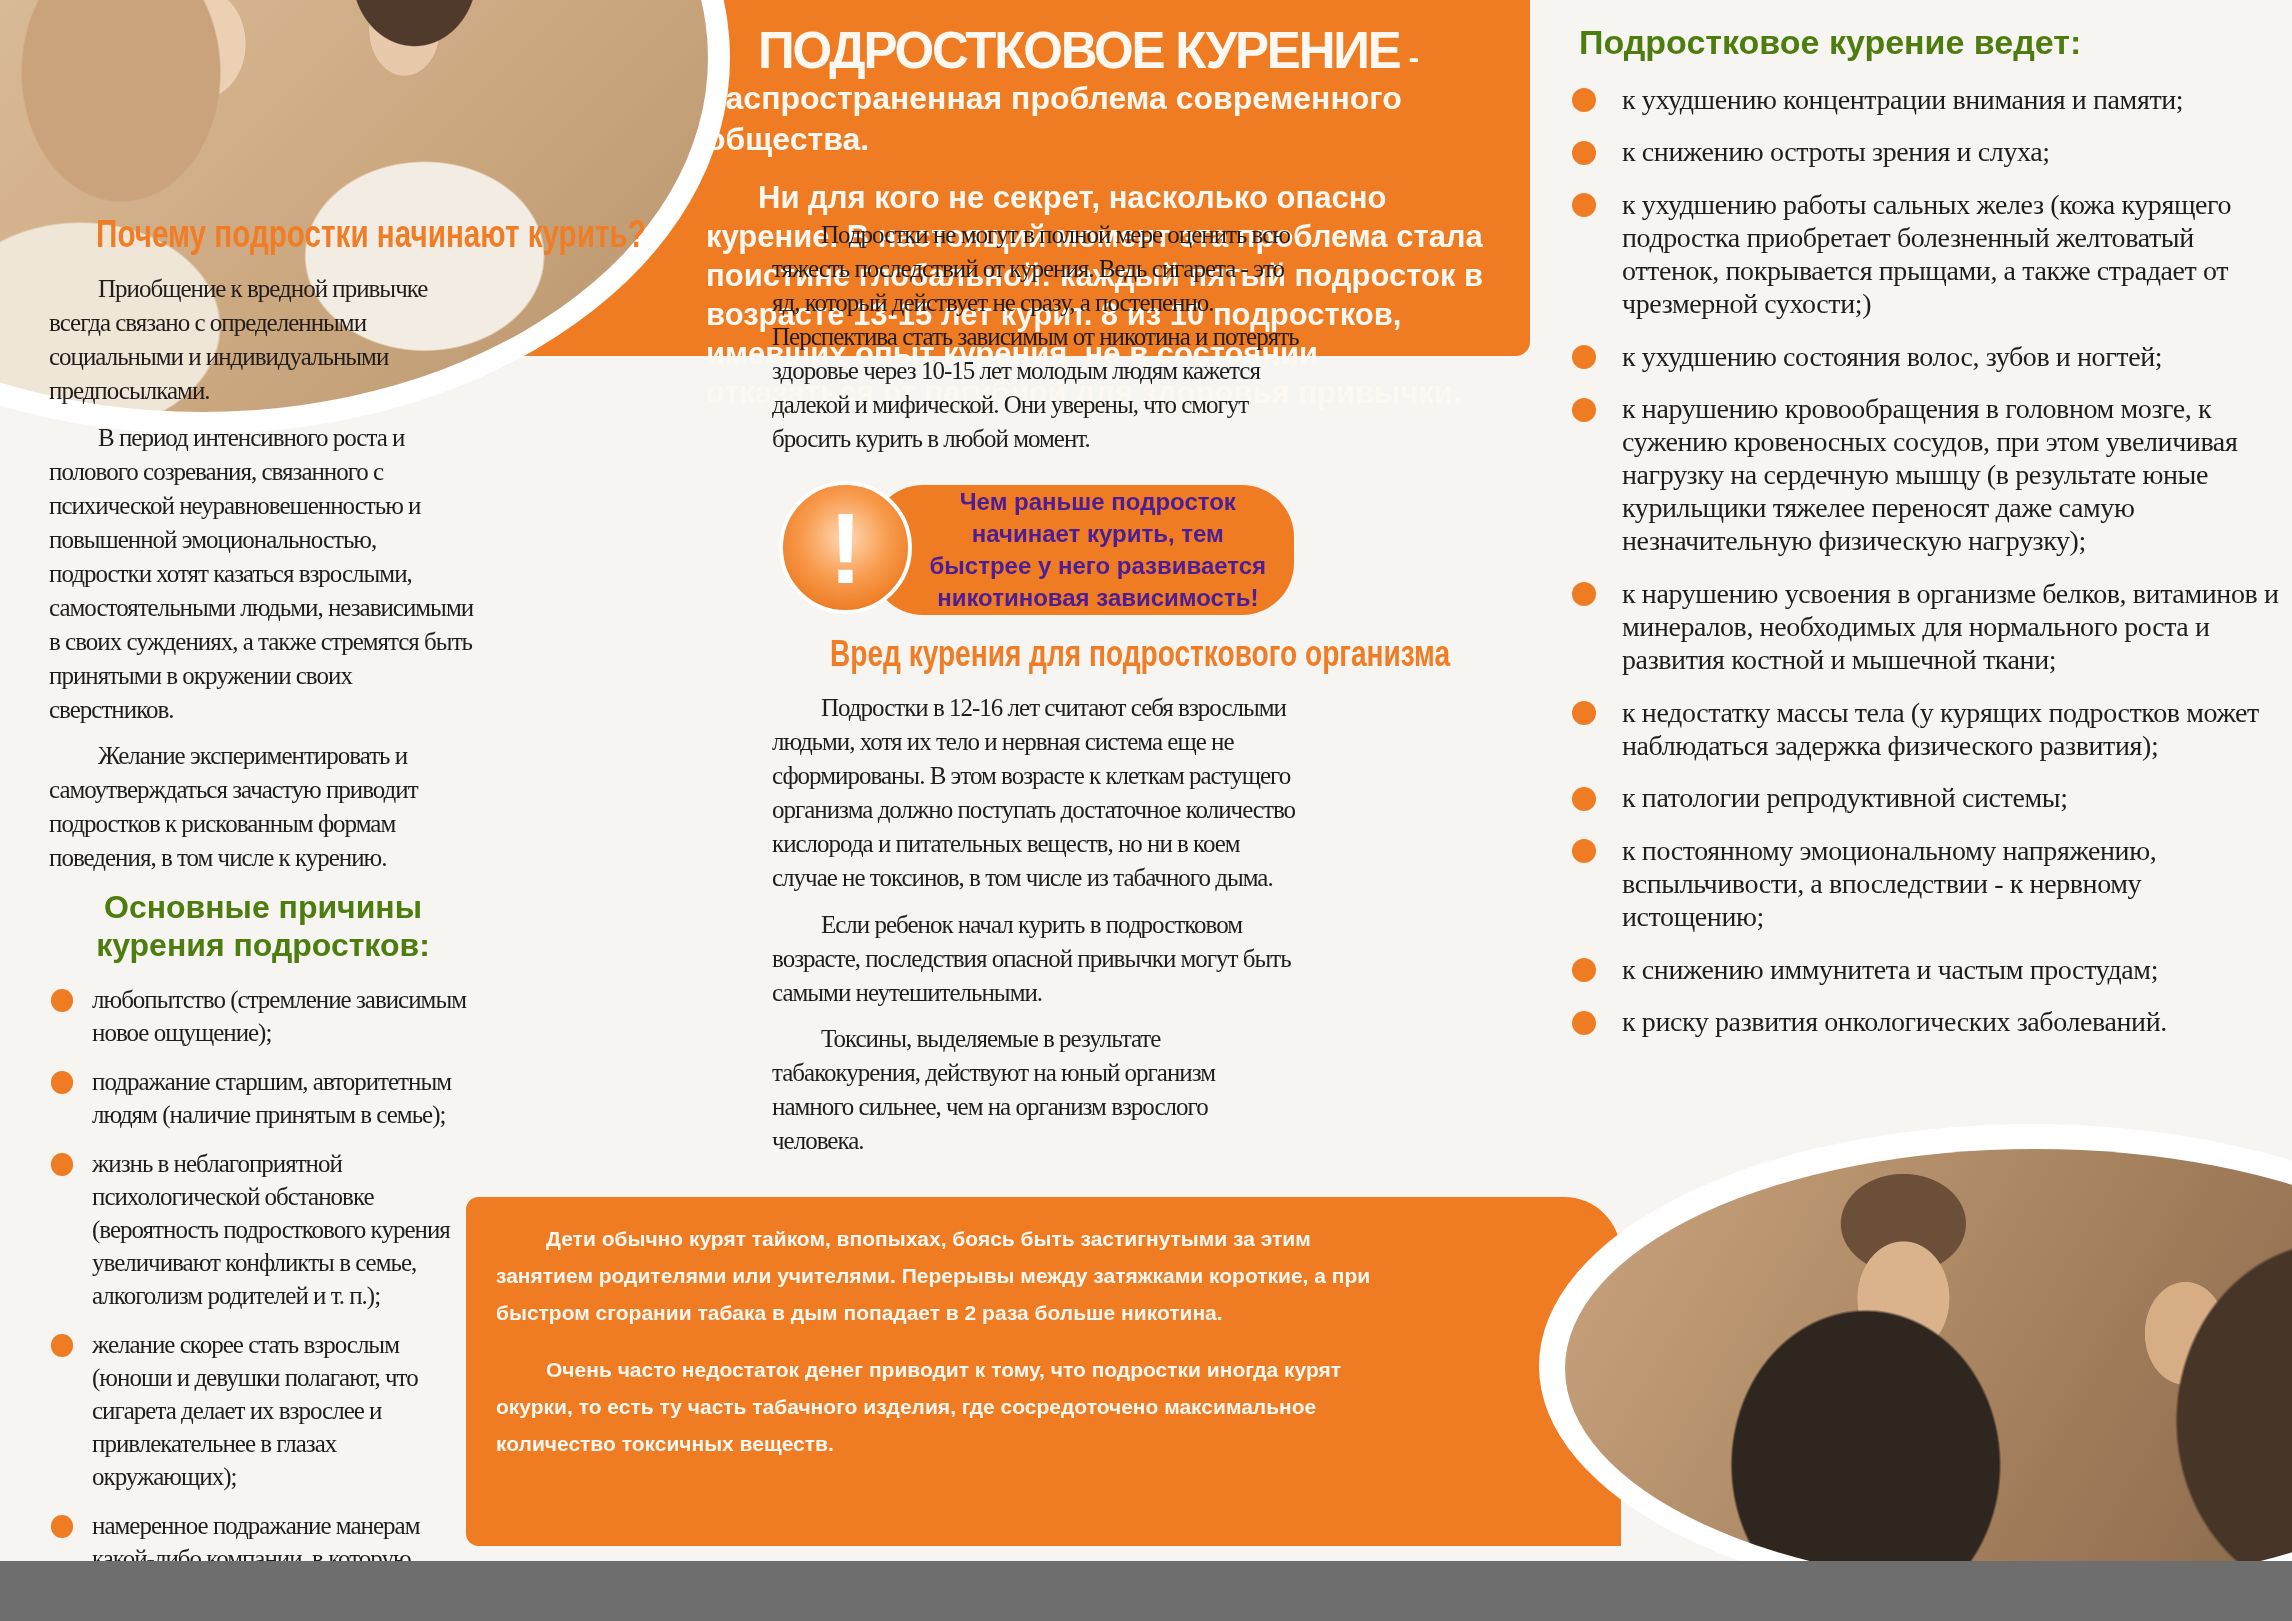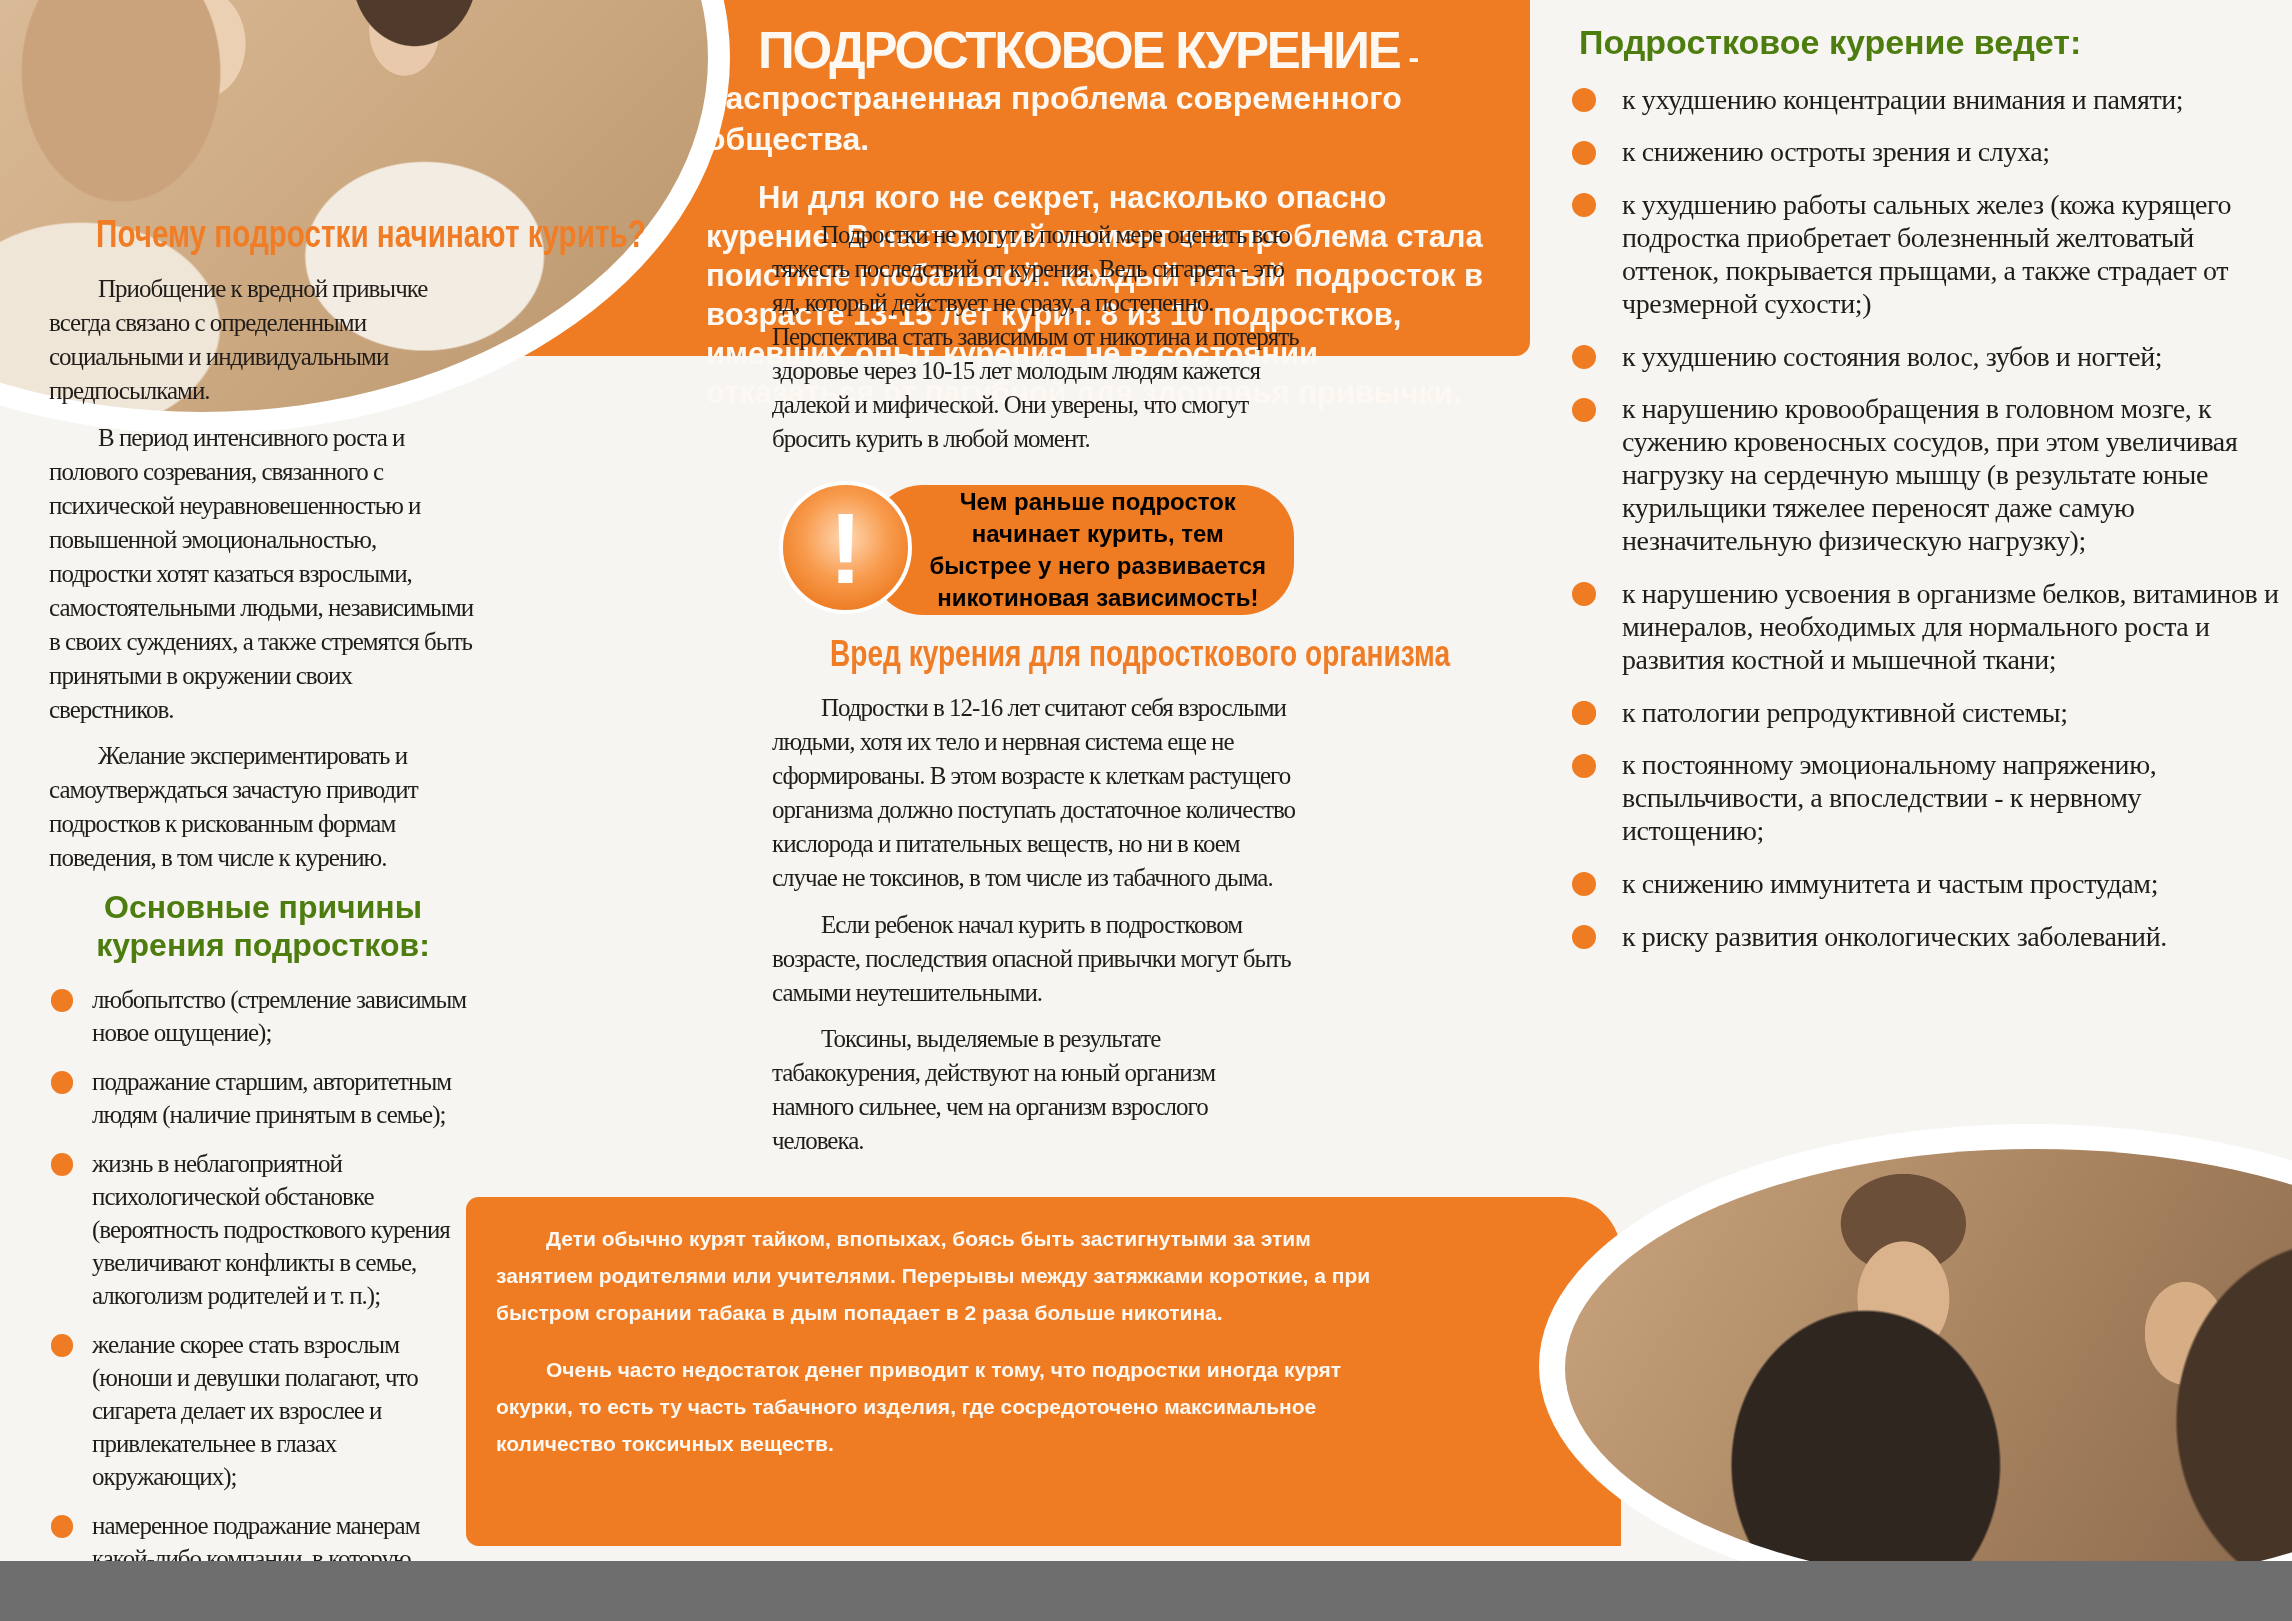--- a/index.html
+++ b/index.html
@@ -73,21 +73,21 @@
     display:flex;align-items:center;justify-content:center;
   }
   .callout-icon span{color:#ffffff;font-family:"Liberation Sans",sans-serif;font-weight:bold;font-size:100px;line-height:90px;}
   .callout-bubble{
     position:absolute;left:99px;top:3.6px;right:5.4px;bottom:9px;
     background:#ef7c22;border-radius:52px;
     display:flex;align-items:center;justify-content:center;
     padding:9px 23px 9px 54px;box-sizing:border-box;
   }
   .callout-bubble span{
-    color:#000000;font-family:"Liberation Sans",sans-serif;font-weight:bold;
+    color:#4c1d95;font-family:"Liberation Sans",sans-serif;font-weight:bold;
     font-size:24px;line-height:32px;text-align:center;
   }
   
   .bottom-banner{
     position:absolute;left:466px;top:1197px;width:1155px;height:349px;
     background:#ef7c22;border-radius:12.5px 57px 0 12.5px;z-index:2;
     padding:23px 215px 0 30px;box-sizing:border-box;overflow:hidden;
     color:#fdf8f2;font-family:"Liberation Sans",sans-serif;font-weight:bold;
   }
   .bottom-banner p{margin:0 0 19.7px 0;font-size:21px;line-height:37px;text-indent:50px;}
@@ -160,21 +160,21 @@
 
   <div class="col right-col">
     <h3 class="sans-heading">Подростковое курение ведет:</h3>
     <ul class="bullets">
         <li><span class="dot"></span><span class="li-text">к ухудшению концентрации внимания и памяти;</span></li>
         <li><span class="dot"></span><span class="li-text">к снижению остроты зрения и слуха;</span></li>
         <li><span class="dot"></span><span class="li-text">к ухудшению работы сальных желез (кожа курящего подростка приобретает болезненный желтоватый оттенок, покрывается прыщами, а также страдает от чрезмерной сухости;)</span></li>
         <li><span class="dot"></span><span class="li-text">к ухудшению состояния волос, зубов и ногтей;</span></li>
         <li><span class="dot"></span><span class="li-text">к нарушению кровообращения в головном мозге, к сужению кровеносных сосудов, при этом увеличивая нагрузку на сердечную мышцу (в результате юные курильщики тяжелее переносят даже самую незначительную физическую нагрузку);</span></li>
         <li><span class="dot"></span><span class="li-text">к нарушению усвоения в организме белков, витаминов и минералов, необходимых для нормального роста и развития костной и мышечной ткани;</span></li>
-        <li><span class="dot"></span></li>
+        <li><span class="dot"></span><span class="li-text">к недостатку массы тела (у курящих подростков может наблюдаться задержка физического развития);</span></li>
         <li><span class="dot"></span><span class="li-text">к патологии репродуктивной системы;</span></li>
         <li><span class="dot"></span><span class="li-text">к постоянному эмоциональному напряжению,  вспыльчивости, а впоследствии - к нервному истощению;</span></li>
         <li><span class="dot"></span><span class="li-text">к снижению иммунитета и частым простудам;</span></li>
         <li><span class="dot"></span><span class="li-text">к риску развития онкологических заболеваний.</span></li>
       </ul>
   </div>
 
   <div class="bottom-banner">
     <p>Дети обычно курят тайком, впопыхах, боясь быть застигнутыми за этим занятием родителями или учителями. Перерывы между затяжками короткие, а при быстром сгорании табака в дым попадает в 2 раза больше никотина.</p>
     <p>Очень часто недостаток денег приводит к тому, что подростки иногда курят окурки, то есть ту часть табачного изделия, где сосредоточено максимальное количество токсичных веществ.</p>

